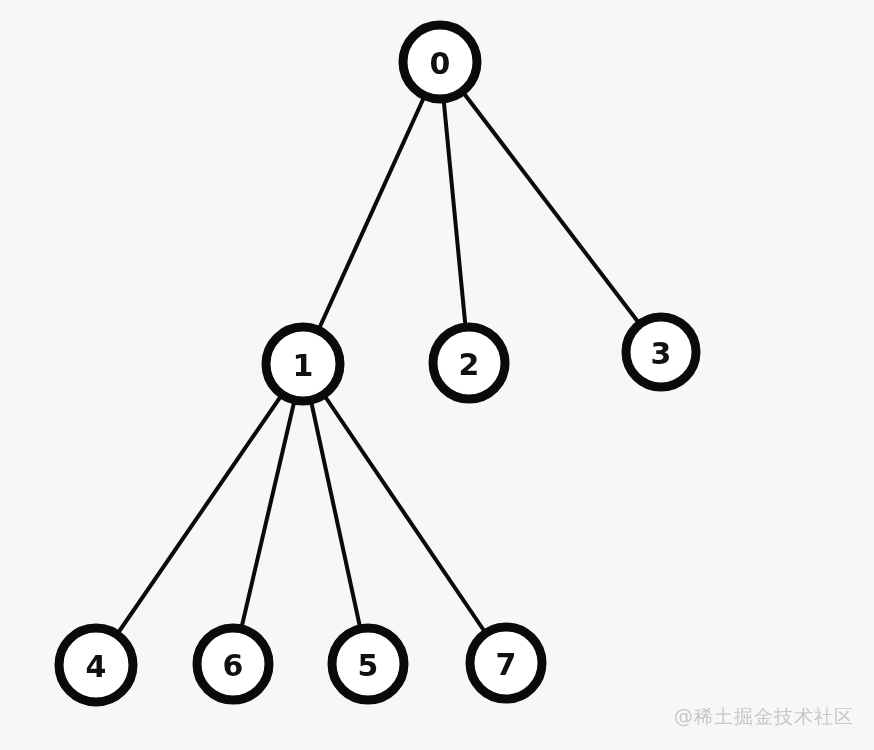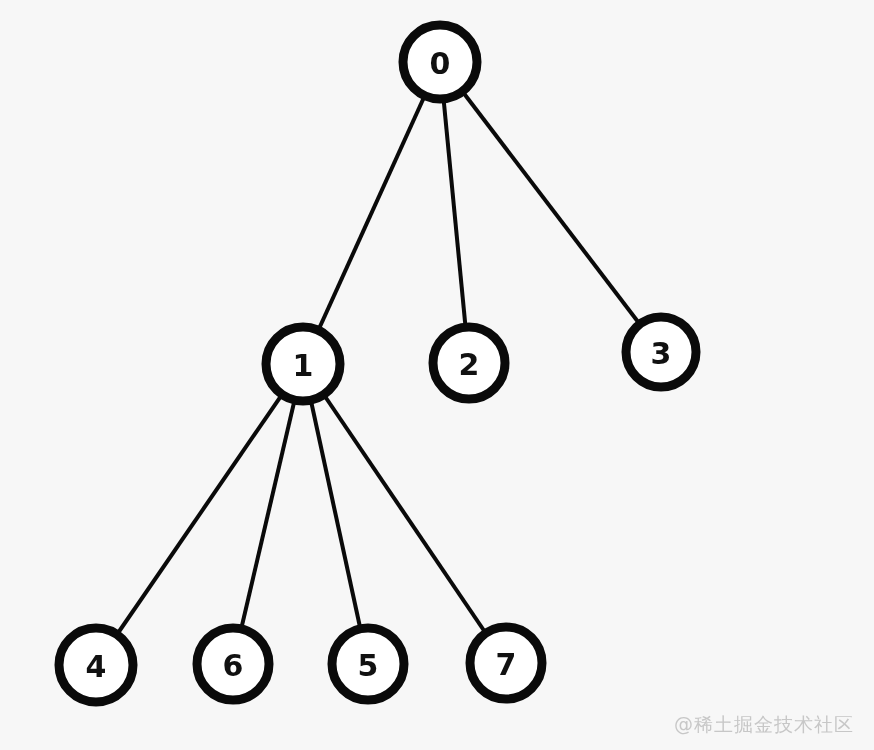--- a/index.html
+++ b/index.html
@@ -26,21 +26,21 @@
   .node-label {
     font-family: "DejaVu Sans", "Liberation Sans", sans-serif;
     font-weight: bold;
     font-size: 30px;
     text-anchor: middle;
     dominant-baseline: central;
   }
   .watermark {
     position: absolute;
     right: 20px;
-    bottom: 12px;
+    bottom: 20px;
     font-size: 19px;
     letter-spacing: 1px;
     user-select: none;
   }
 </style>
 </head>
 <body style="background: rgb(247, 247, 247);">
 
 <div class="canvas-wrap">
   <svg class="tree-svg" viewBox="0 0 874 750">

